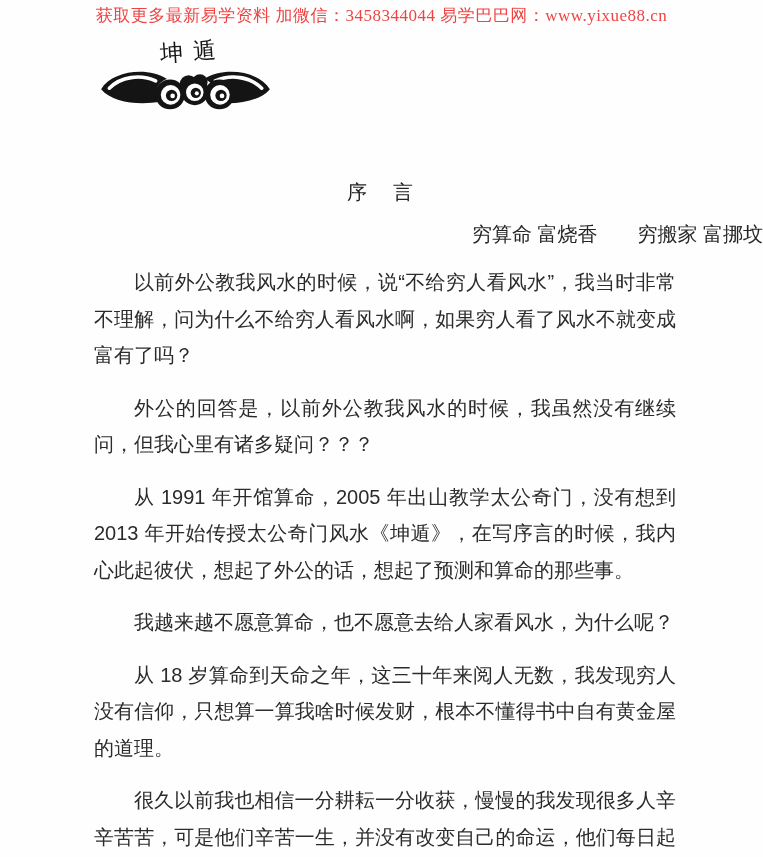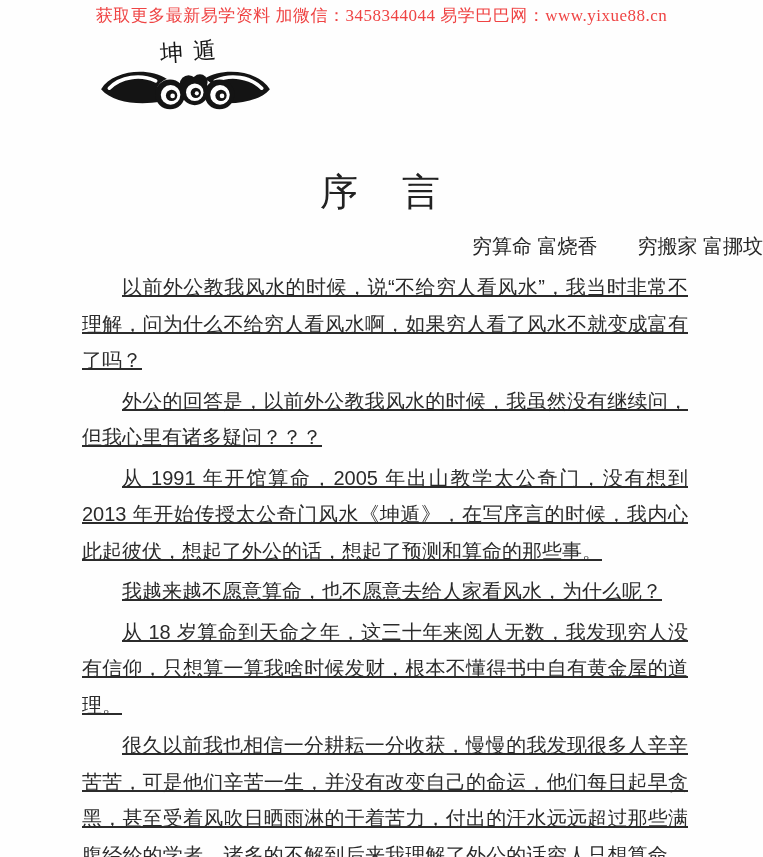--- a/index.html
+++ b/index.html
@@ -34,43 +34,43 @@
     left: 62px;
     top: 0;
     font-family: "Liberation Serif", serif;
     font-size: 23px;
     letter-spacing: 10px;
     color: #161616;
     transform: rotate(-4deg);
     white-space: nowrap;
   }
   .title {
-    margin: 0;
+    margin: 12px;
     padding-top: 140px;
     text-align: center;
-    font-size: 38px;
+    font-size: 20px;
     font-weight: 500;
     letter-spacing: 3px;
     color: #222222;
   }
   .subtitle {
     margin-top: 15px;
     text-align: right;
     font-size: 20px;
     color: #262626;
     white-space: pre;
   }
   .content {
     margin: 9px 71px 0 78px;
     font-size: 20px;
     line-height: 36.5px;
     text-align: justify;
     color: #2b2b2b;
   }
-  .content p { margin: 4px; text-indent: 2em; text-decoration: underline; }
+  .content p { margin: 16px; text-indent: 2em; }
 </style>
 </head>
 <body>
 
 <div class="page">
 
   <div class="banner">获取更多最新易学资料 加微信：3458344044 易学巴巴网：www.yixue88.cn</div>
 
   <div class="emblem">
     <svg width="175" height="60" viewBox="0 0 340 116" xmlns="http://www.w3.org/2000/svg">

